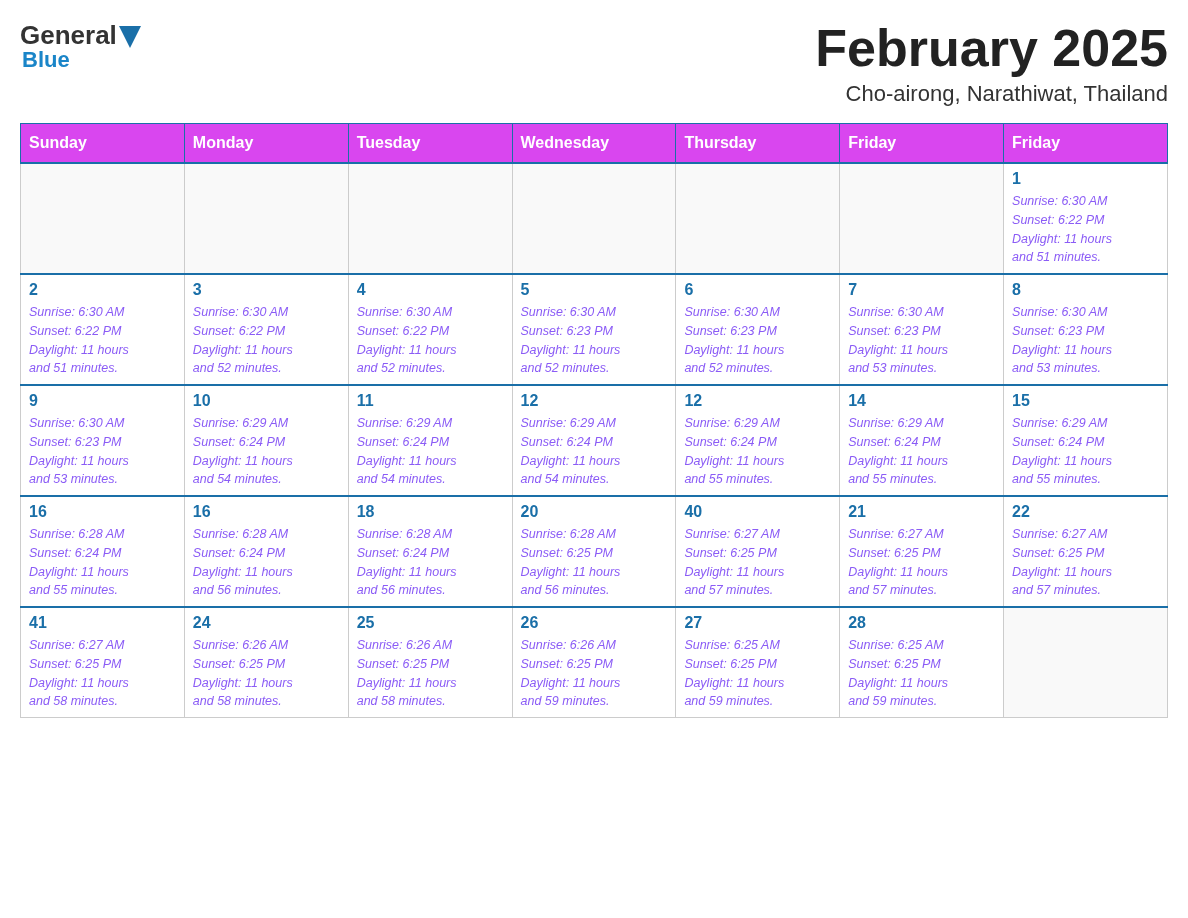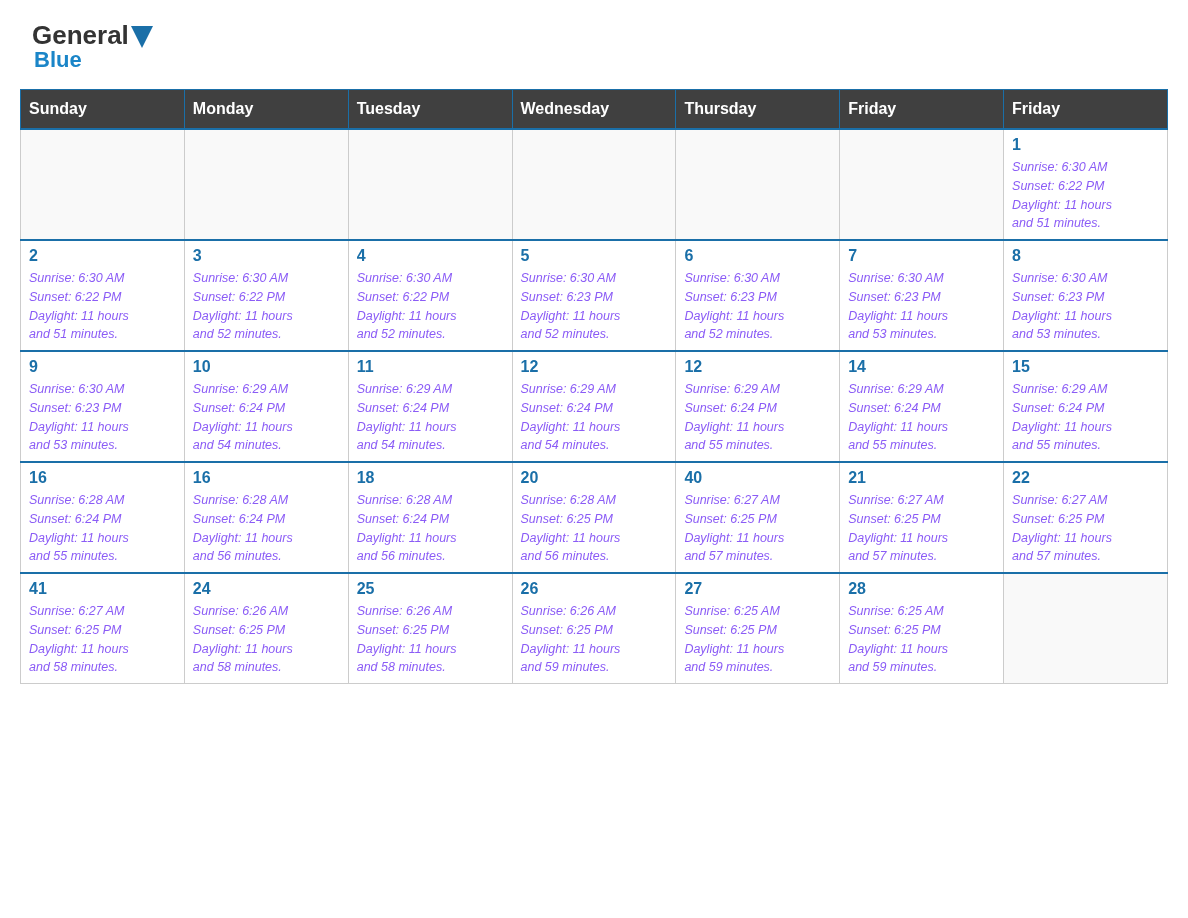--- a/index.html
+++ b/index.html
@@ -9,21 +9,20 @@
       color: #333;
       width: 1188px;
       min-height: 918px;
       padding: 20px;
     }
     .header {
       display: flex;
       justify-content: space-between;
       align-items: flex-start;
       margin-bottom: 16px;
-      margin-left: 12px;
     }
     .logo {
       display: flex;
       flex-direction: column;
       align-items: flex-start;
     }
     .logo-top {
       font-size: 26px;
       font-weight: bold;
       color: #333;
@@ -53,21 +52,21 @@
       font-weight: normal;
       color: #333;
       margin-top: 4px;
     }
     .calendar {
       width: 100%;
       border-collapse: collapse;
       table-layout: fixed;
     }
     .calendar thead tr th {
-      background: #404040;
+      background: #d946ef;
       color: #fff;
       font-size: 16px;
       font-weight: bold;
       padding: 10px 8px;
       text-align: left;
       border: 1px solid #1a6fa8;
     }
     .calendar tbody tr td {
       vertical-align: top;
       border: 1px solid #ccc;
@@ -115,20 +114,24 @@
 <body>
 
 <div class="header">
   <div class="logo">
     <div class="logo-top">
       <span class="general">General</span><svg width="22" height="22" viewBox="0 0 22 22" style="display:inline-block;vertical-align:middle;margin-left:2px;">
         <polygon points="0,0 22,0 11,22" fill="#1a6fa8"></polygon>
       </svg>
     </div>
     <div class="logo-bottom">Blue</div>
+  </div>
+  <div class="title-block">
+    <h1>February 2025</h1>
+    <h2>Cho-airong, Narathiwat, Thailand</h2>
   </div>
 </div>
 
 <table class="calendar">
   <thead>
     <tr>
       <th>Sunday</th>
       <th>Monday</th>
       <th>Tuesday</th>
       <th>Wednesday</th>

